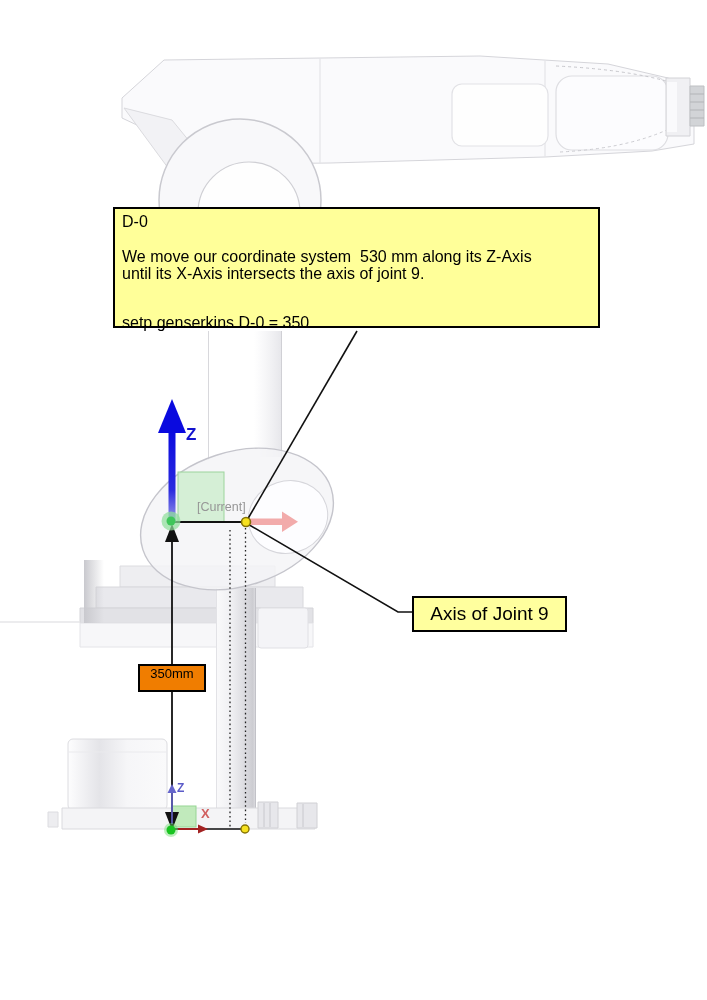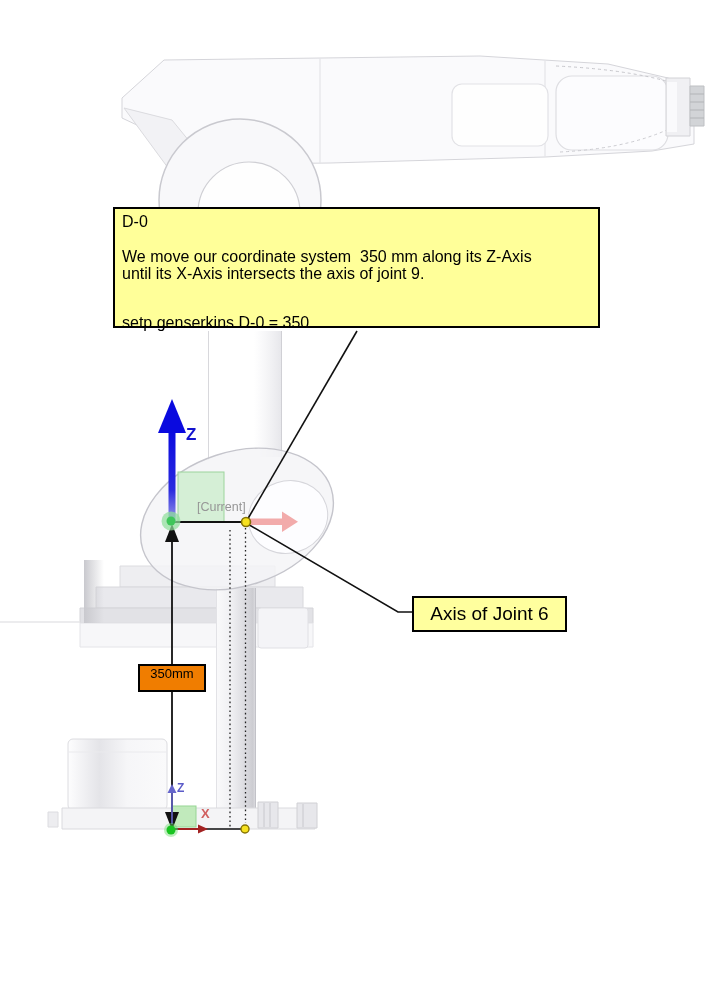--- a/index.html
+++ b/index.html
@@ -194,27 +194,27 @@
         <circle cx="171" cy="830" r="4.5" fill="#19C421"></circle>
       </g>
 
       <circle cx="246" cy="522" r="4.5" fill="#F6E11F" stroke="#857306" stroke-width="1.6"></circle>
       <circle cx="245" cy="829" r="4" fill="#F6E11F" stroke="#857306" stroke-width="1.4"></circle>
     </g>
   </svg>
 
   <div class="callout">
     <div class="c-title">D-0</div>
-    <div class="c-line">We move our coordinate system  350 mm along its Z-Axis</div>
+    <div class="c-line">We move our coordinate system  530 mm along its Z-Axis</div>
     <div class="c-line">until its X-Axis intersects the axis of joint 9.</div>
     <div class="c-cmd">setp genserkins.D-0 = 350</div>
   </div>
 
   <div class="joint-label">
-    <span>Axis of Joint 6</span>
+    <span>Axis of Joint 9</span>
   </div>
 
   <div class="dim-label">
     <span>350mm</span>
   </div>
 
   <div class="frame-label">[Current]</div>
 
   <div class="z-top-label">Z</div>
 

